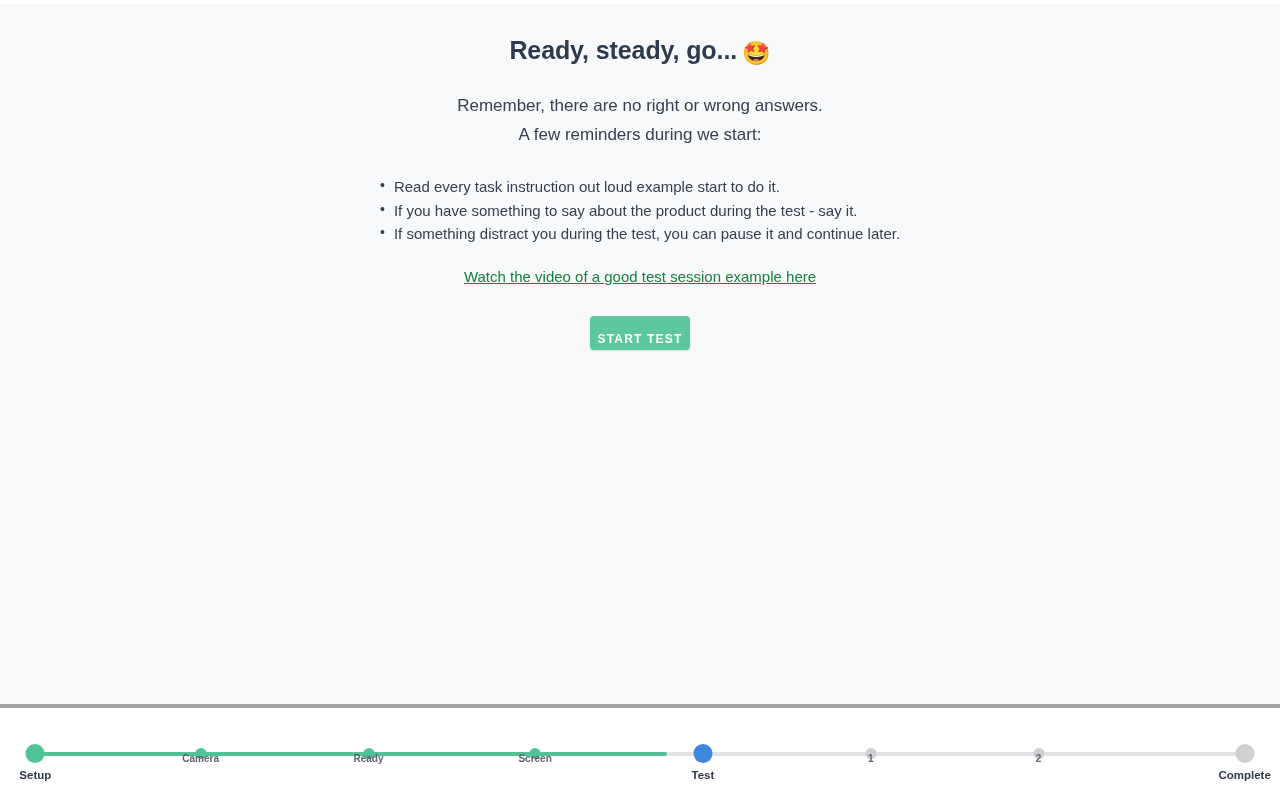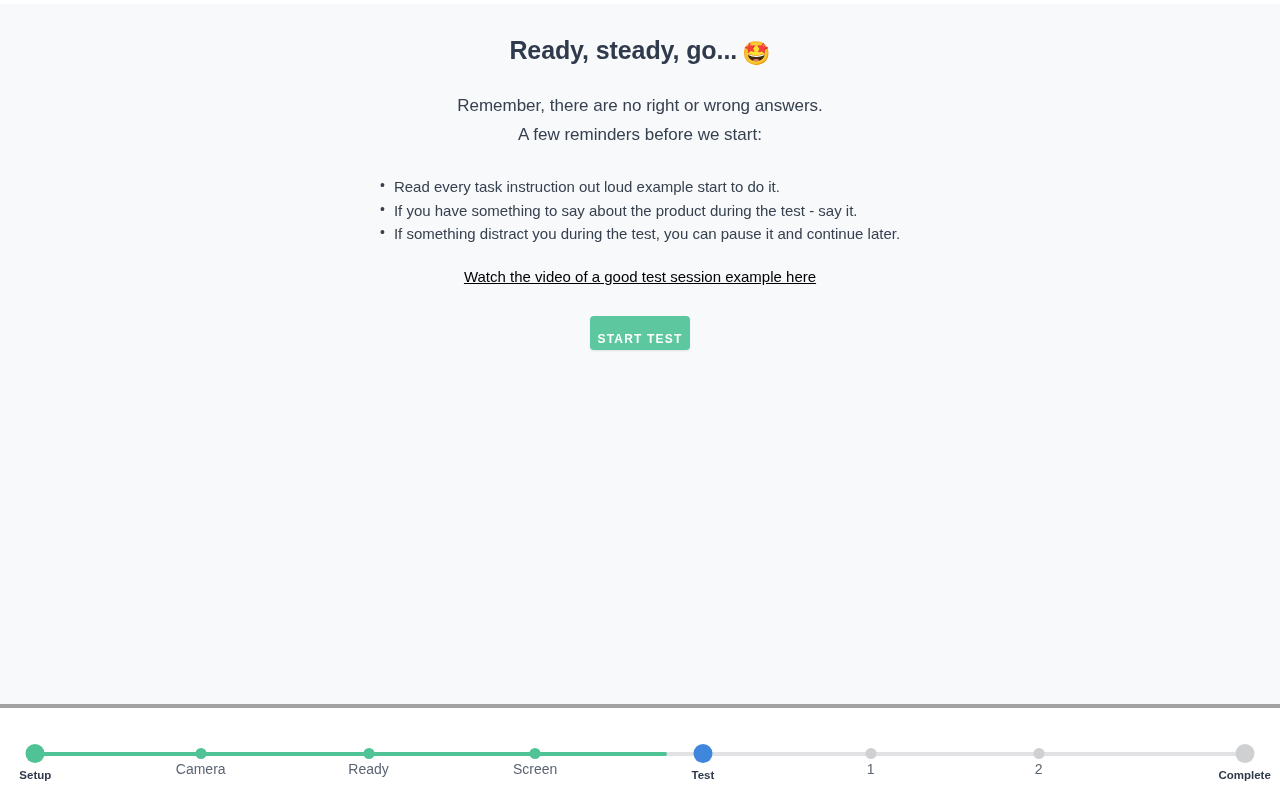--- a/index.html
+++ b/index.html
@@ -78,21 +78,21 @@
     left: 0;
     top: -1px;
     font-size: 14px;
     color: #36404f;
   }
   .video-link-row {
     padding-top: 22px;
   }
   .video-link {
     font-size: 15px;
-    color: #000000;
+    color: #15803d;
     text-decoration: underline;
     cursor: pointer;
   }
   .start-row {
     padding-top: 30px;
   }
   .start-test-button {
     display: inline-block;
     border: none;
     background: #5dc79f;
@@ -165,23 +165,23 @@
   .dot.done { background: #4fc395; }
   .dot.active { background: #3f86dd; }
   .dot.todo { background: #cfd0d2; }
   .step-label {
     position: absolute;
     left: 50%;
     transform: translateX(-50%);
     white-space: nowrap;
   }
   .step-label.minor {
-    top: 53px;
-    font-size: 14px;
-    font-weight: normal;
+    top: 45px;
+    font-size: 10px;
+    font-weight: bold;
     color: #5b6472;
   }
   .step-label.major {
     top: 61px;
     font-size: 11.5px;
     font-weight: bold;
     color: #2f3a4c;
   }
 </style>
 </head>
@@ -193,21 +193,21 @@
 
   <div class="main">
     <div class="content">
 
       <h1 class="page-title">
         <span>Ready, steady, go...</span><span class="title-emoji">🤩</span>
       </h1>
 
       <p class="subtitle">
         <span>Remember, there are no right or wrong answers.</span><br>
-        <span>A few reminders before we start:</span>
+        <span>A few reminders during we start:</span>
       </p>
 
       <ul class="reminders">
         <li>Read every task instruction out loud example start to do it.</li>
         <li>If you have something to say about the product during the test - say it.</li>
         <li>If something distract you during the test, you can pause it and continue later.</li>
       </ul>
 
       <div class="video-link-row">
         <a class="video-link" href="#">Watch the video of a good test session example here</a>

